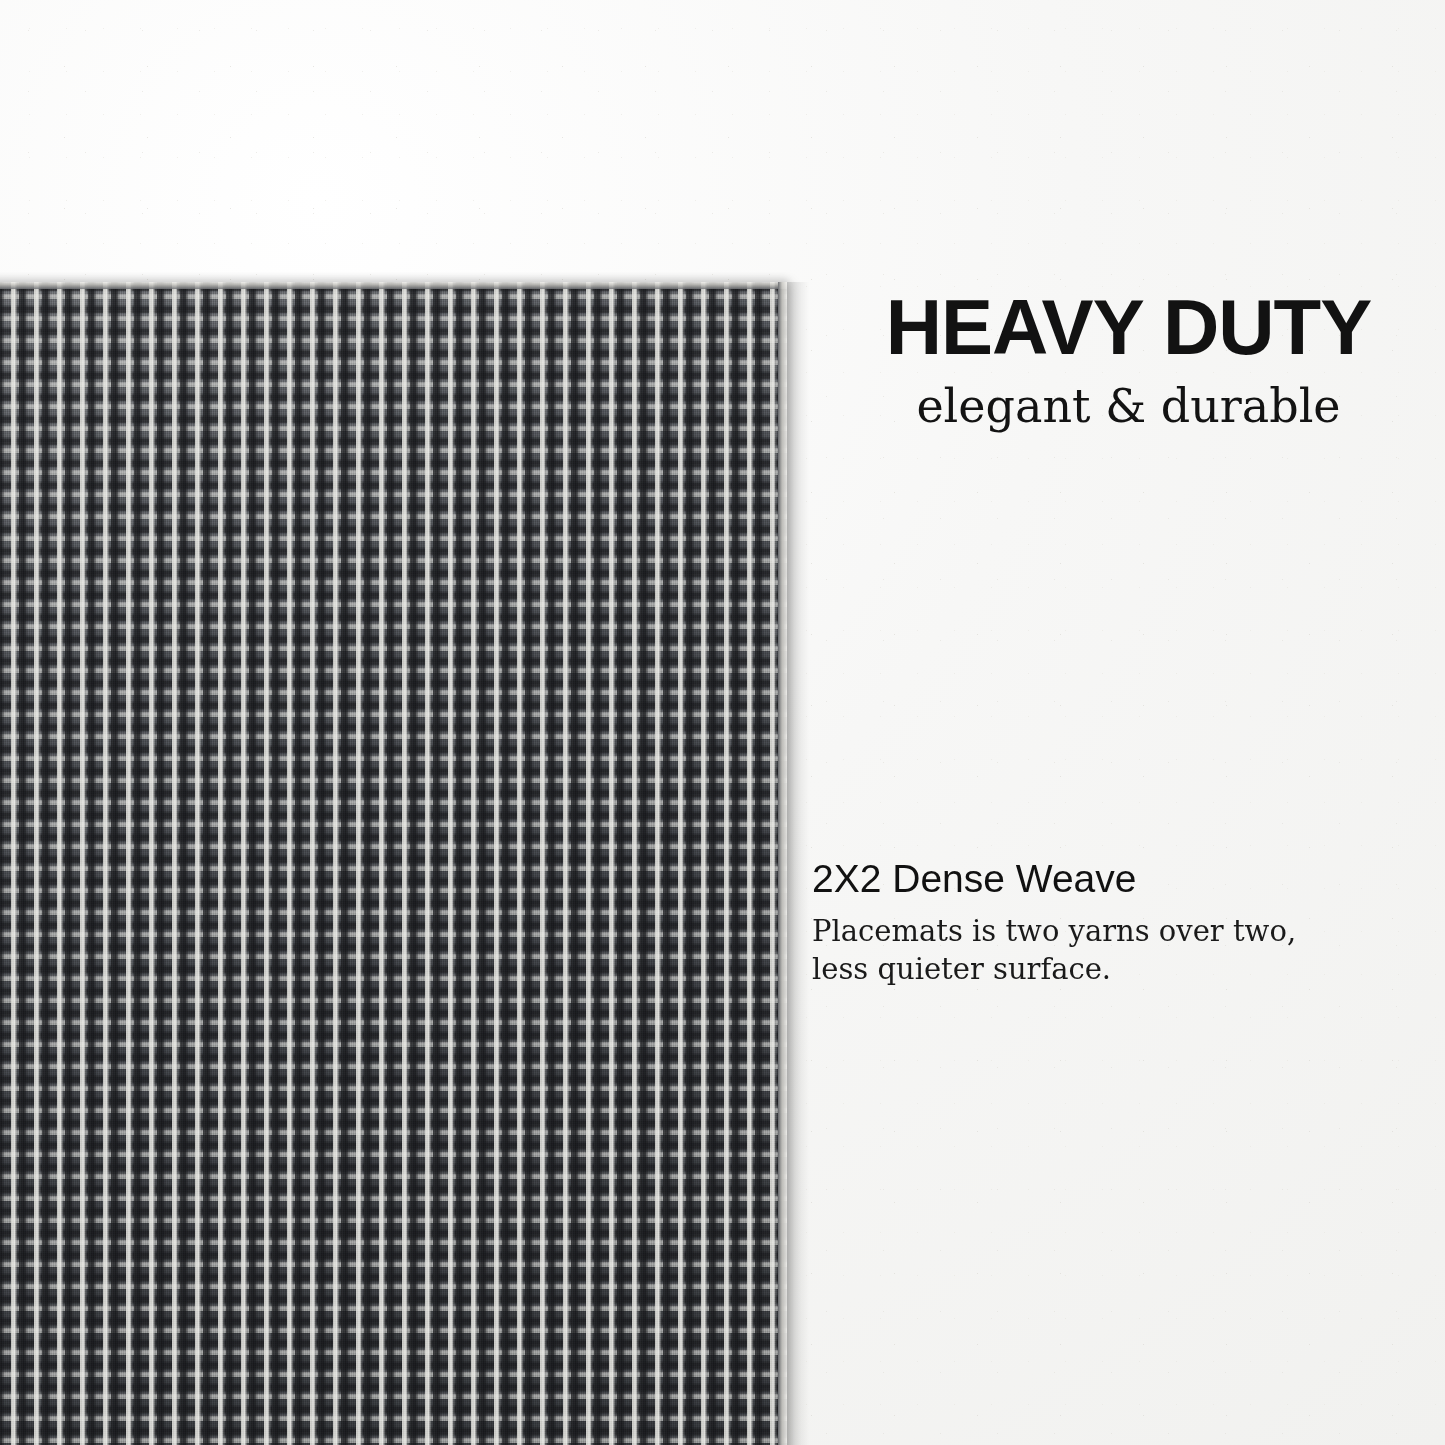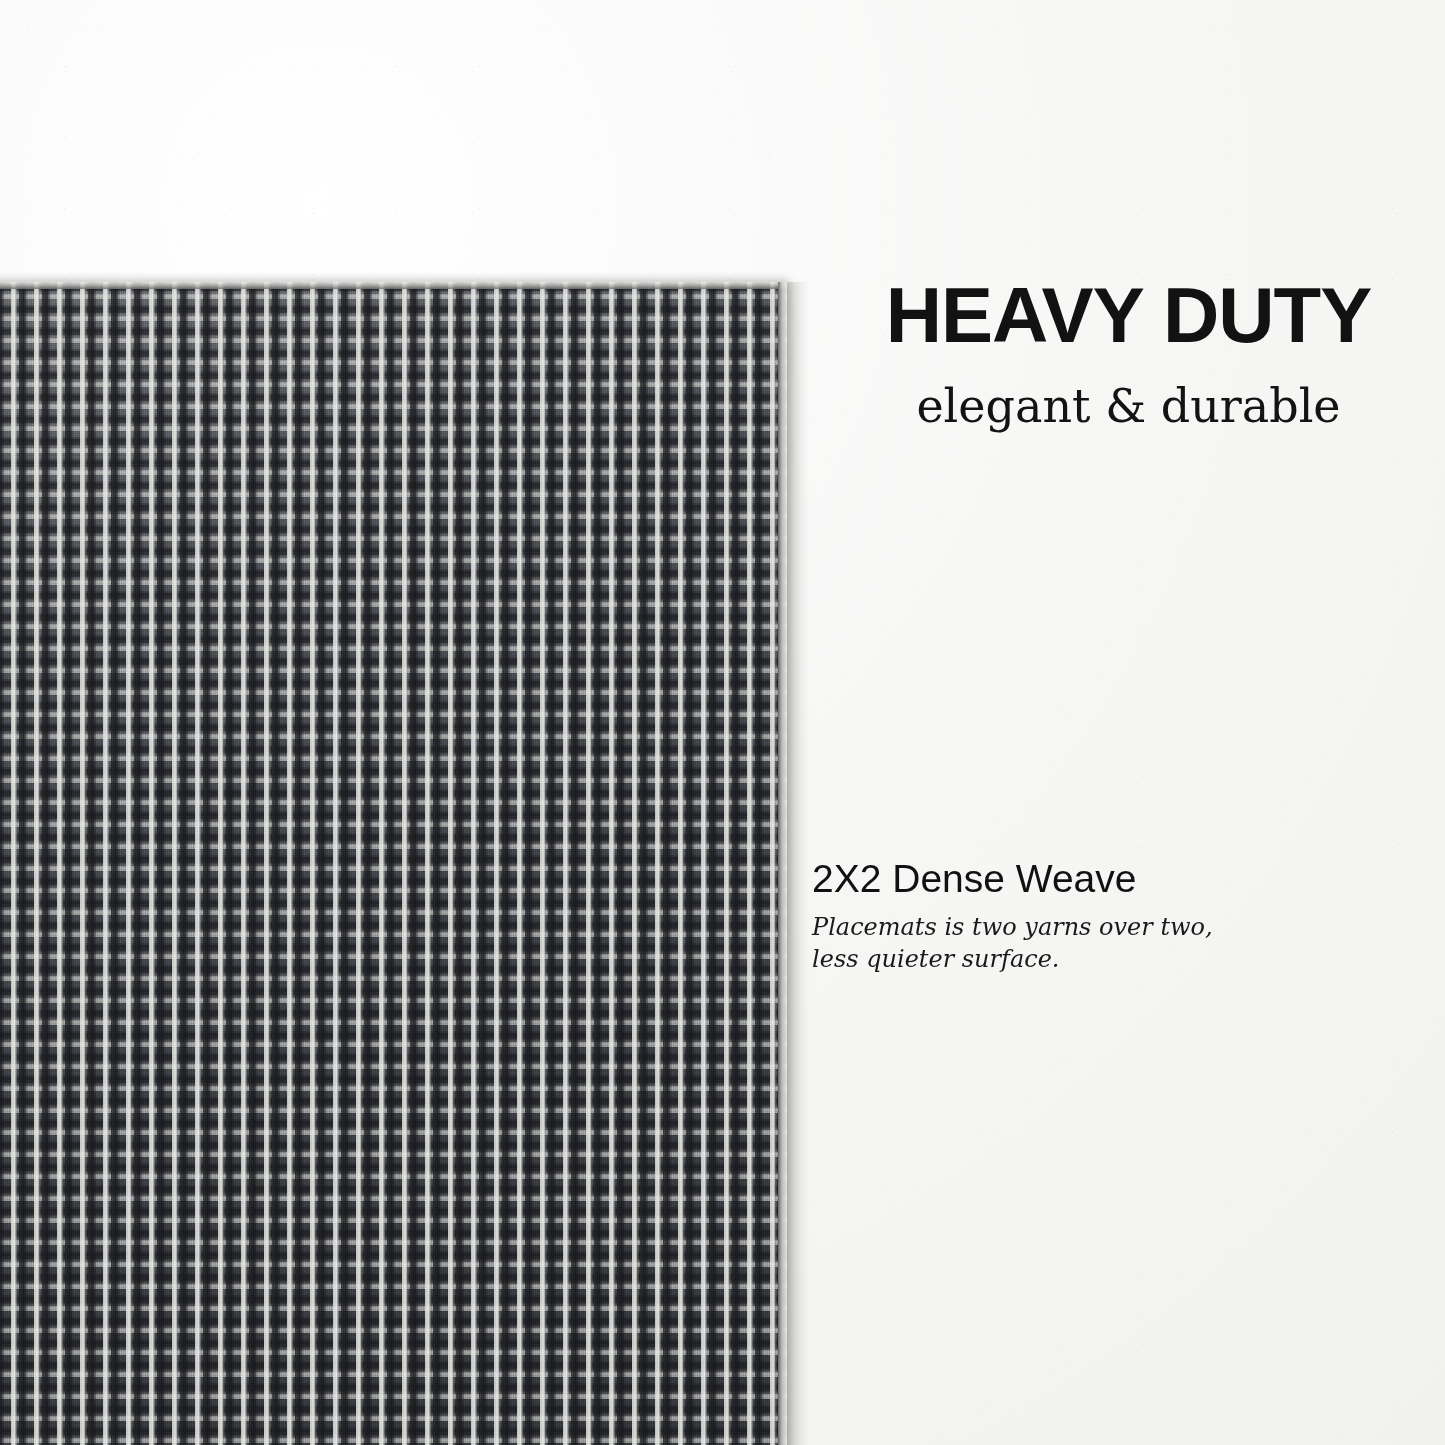--- a/index.html
+++ b/index.html
@@ -135,21 +135,21 @@
   .text-col {
     position: absolute;
     left: 812px;
     top: 0;
     width: 633px;
     height: 1445px;
   }
   .headline {
     position: absolute;
     left: 0;
-    top: 276px;
+    top: 288px;
     width: 633px;
     text-align: center;
     font-family: "Liberation Sans", sans-serif;
     font-weight: 700;
     font-size: 78px;
     letter-spacing: -1px;
     color: #121212;
     line-height: 1;
   }
   .subhead {
@@ -175,22 +175,21 @@
 
   .feature-title {
     font-family: "Liberation Sans", sans-serif;
     font-size: 39px;
     color: #111111;
     line-height: 1.25;
     margin: 0 0 8px 0;
   }
   .feature-body {
     font-family: "DejaVu Serif", serif;
-    font-style: italic;
-    font-size: 24px;
+    font-size: 29px;
     color: #1a1a1a;
     line-height: 1.33;
   }
   .feature-body span { display: block; }
 </style>
 </head>
 <body>
 
 <div class="canvas">
 

